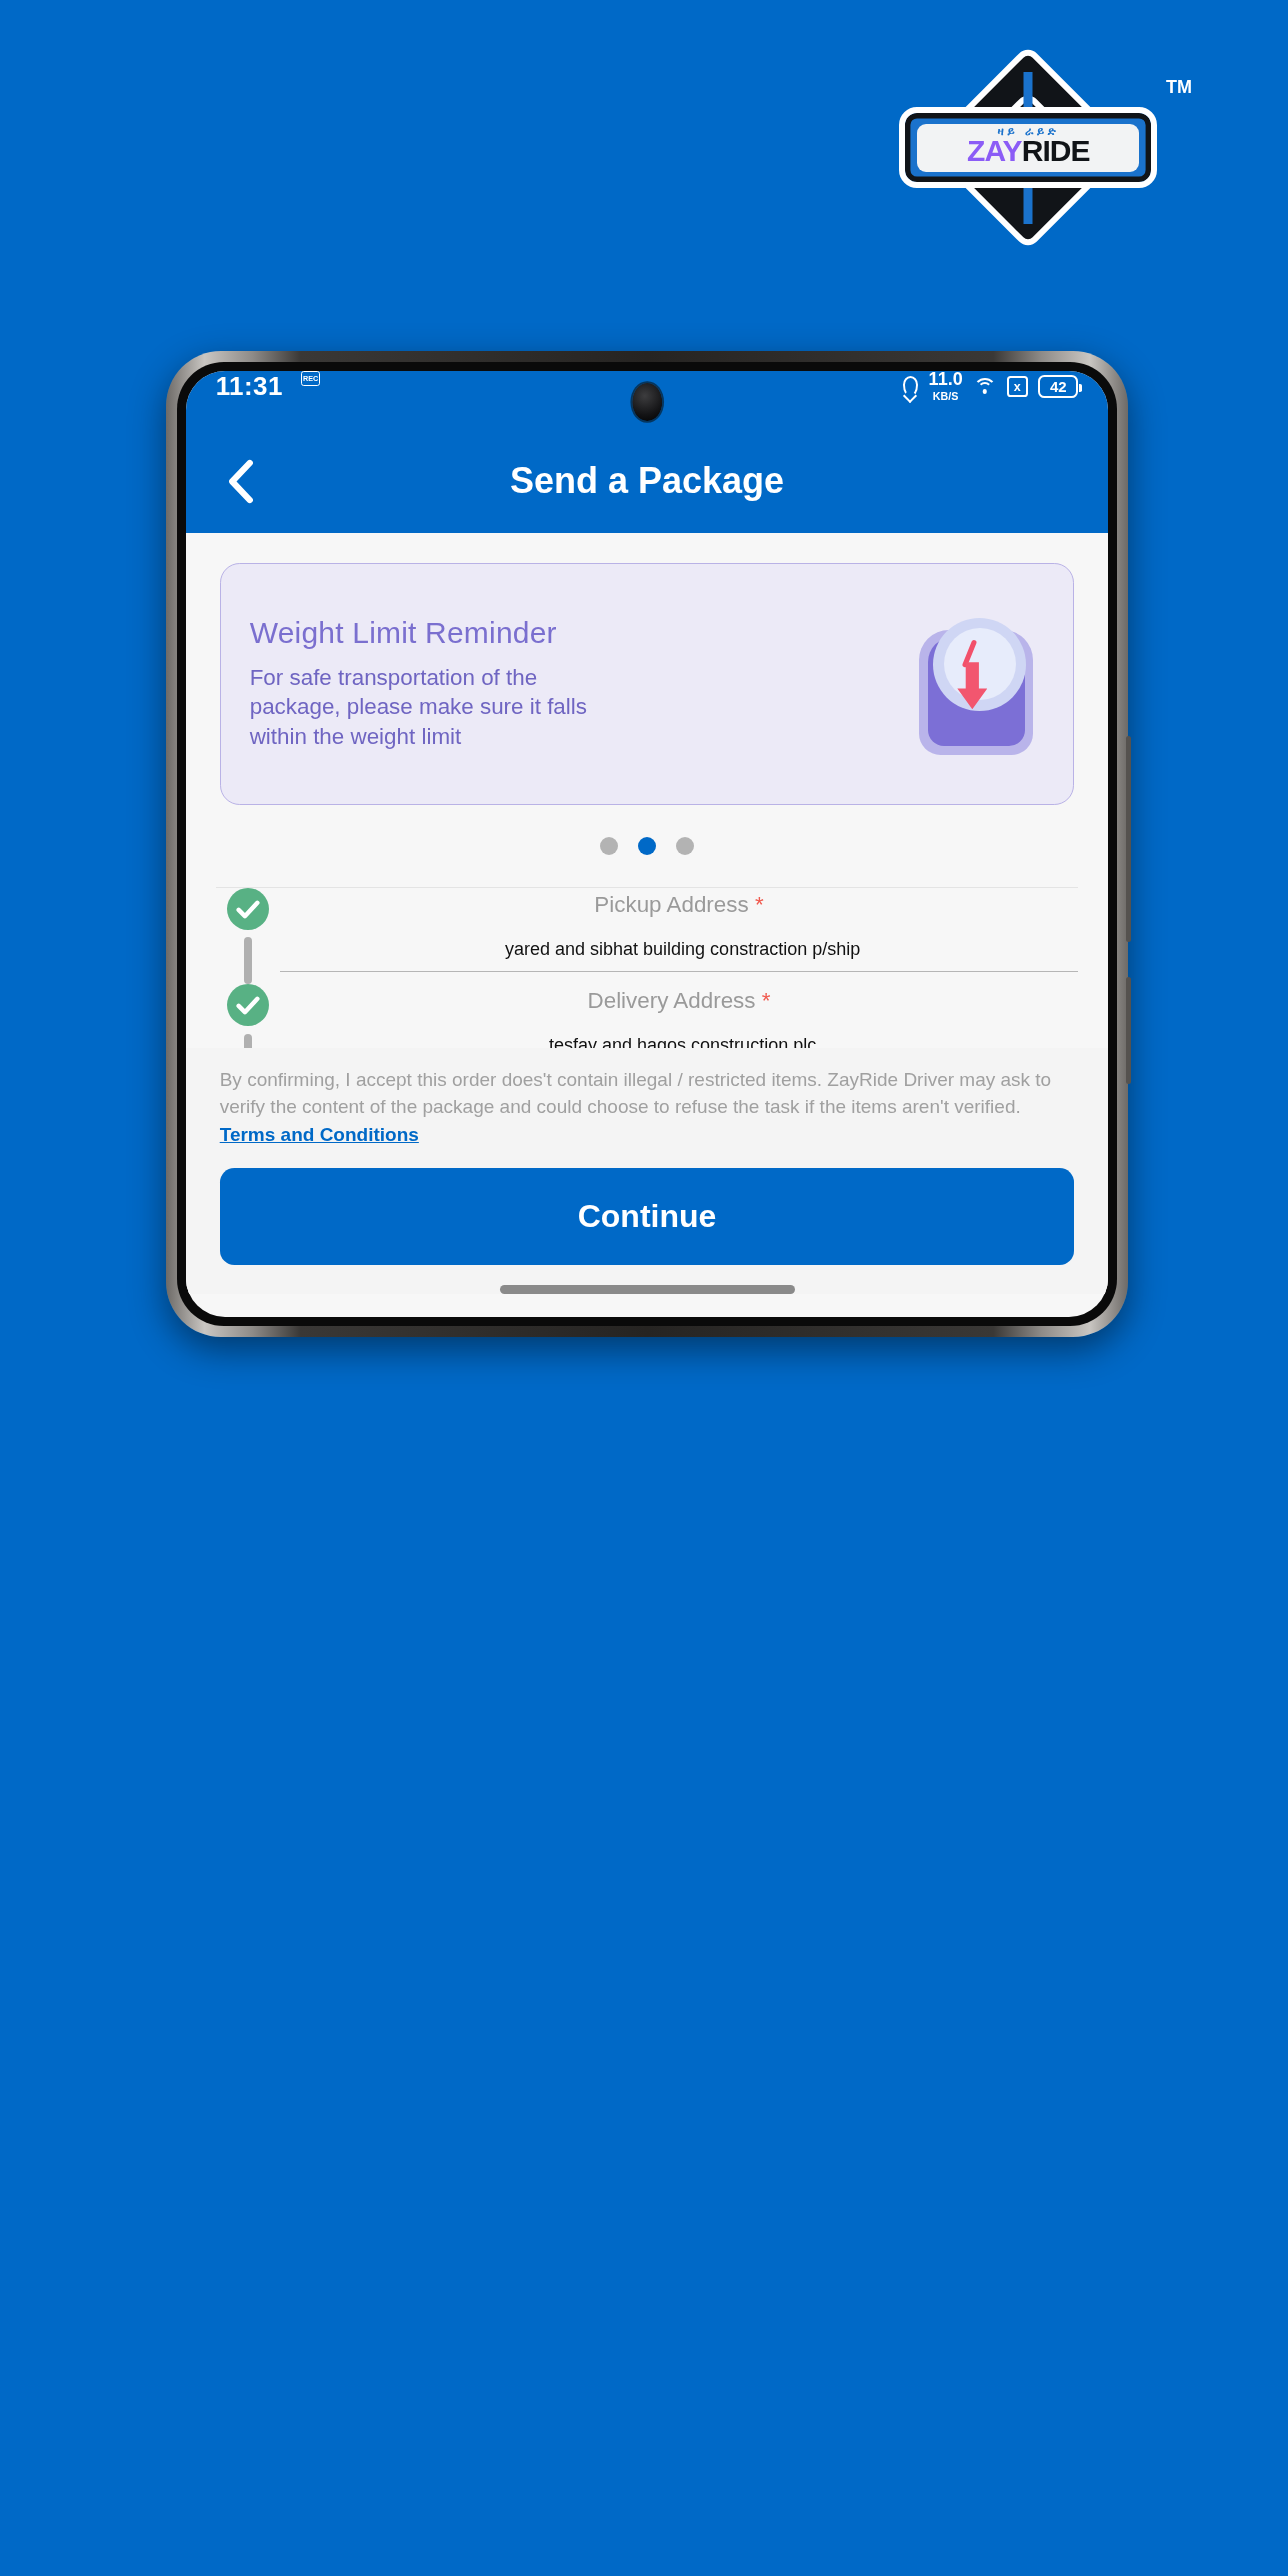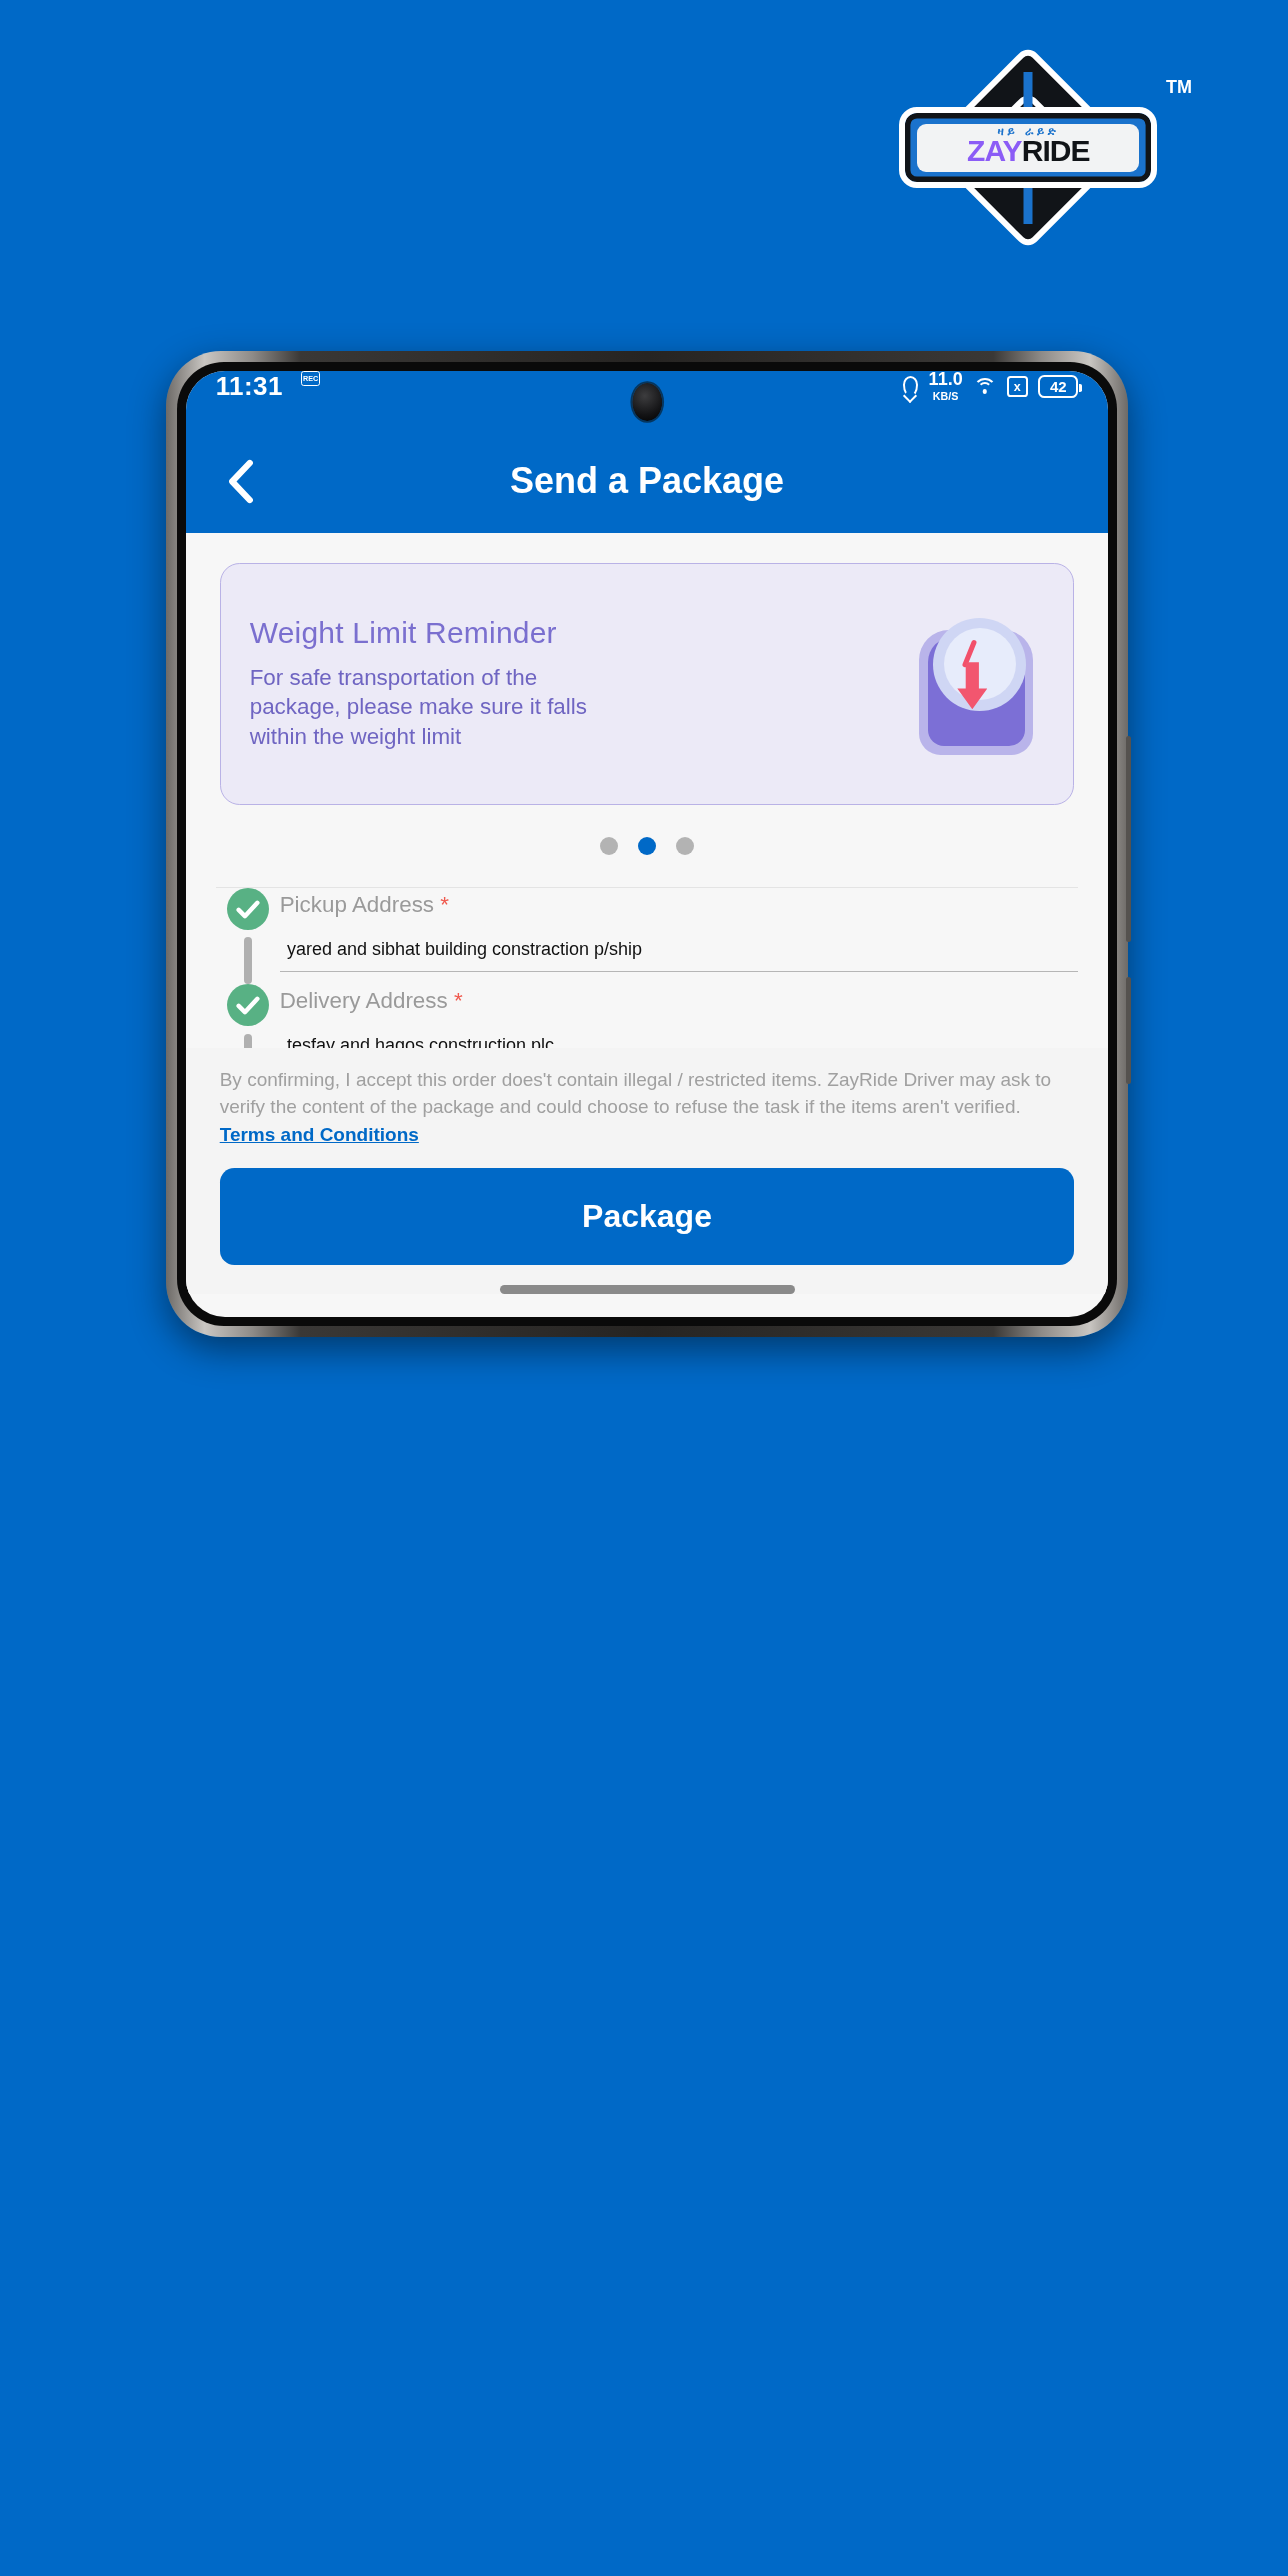--- a/index.html
+++ b/index.html
@@ -209,21 +209,21 @@
     display: flex; justify-content: center; gap: 19.7px; margin-top: 32px;
   }
   .dot { width: 18px; height: 18px; border-radius: 50%; background: #b3b3b3; cursor: pointer; }
   .dot.active { background: #0069C7; }
 
   #section-divider {
     margin: 32px 30px 0 30px; height: 1.4px; background: #e4e4e4;
   }
 
   
-  #form-list { padding: 0 30px; }
+  #form-list { padding: 0 30px; text-align: center; }
   .form-row { display: flex; position: relative; }
   .row-rail { width: 64px; flex: 0 0 64px; display: flex; flex-direction: column; align-items: center; }
   .rail-check {
     width: 42px; height: 42px; border-radius: 50%;
     display: flex; align-items: center; justify-content: center; flex: 0 0 42px;
   }
   .rail-check.done { background: #58b184; }
   .rail-line { width: 8px; flex: 1; background: #b0b0b0; border-radius: 4.5px; margin: 7.2px 0 0 0; min-height: 25px; }
   .row-content { flex: 1; padding-bottom: 12.5px; }
   .field-label {
@@ -364,21 +364,21 @@
             </div>
 
           </div>
 
         </div>
 
         <div id="footer">
           <div id="terms-text">
             <span>By confirming, I accept this order does't contain illegal / restricted items. ZayRide Driver may ask to verify the content of the package and could choose to refuse the task if the items aren't verified. </span><span id="terms-link">Terms and Conditions</span>
           </div>
-          <div id="continue-button">Package</div>
+          <div id="continue-button">Continue</div>
           <div id="home-indicator"></div>
         </div>
       </div>
 
     </div>
   </div>
 </div>
 
 
 </body></html>

